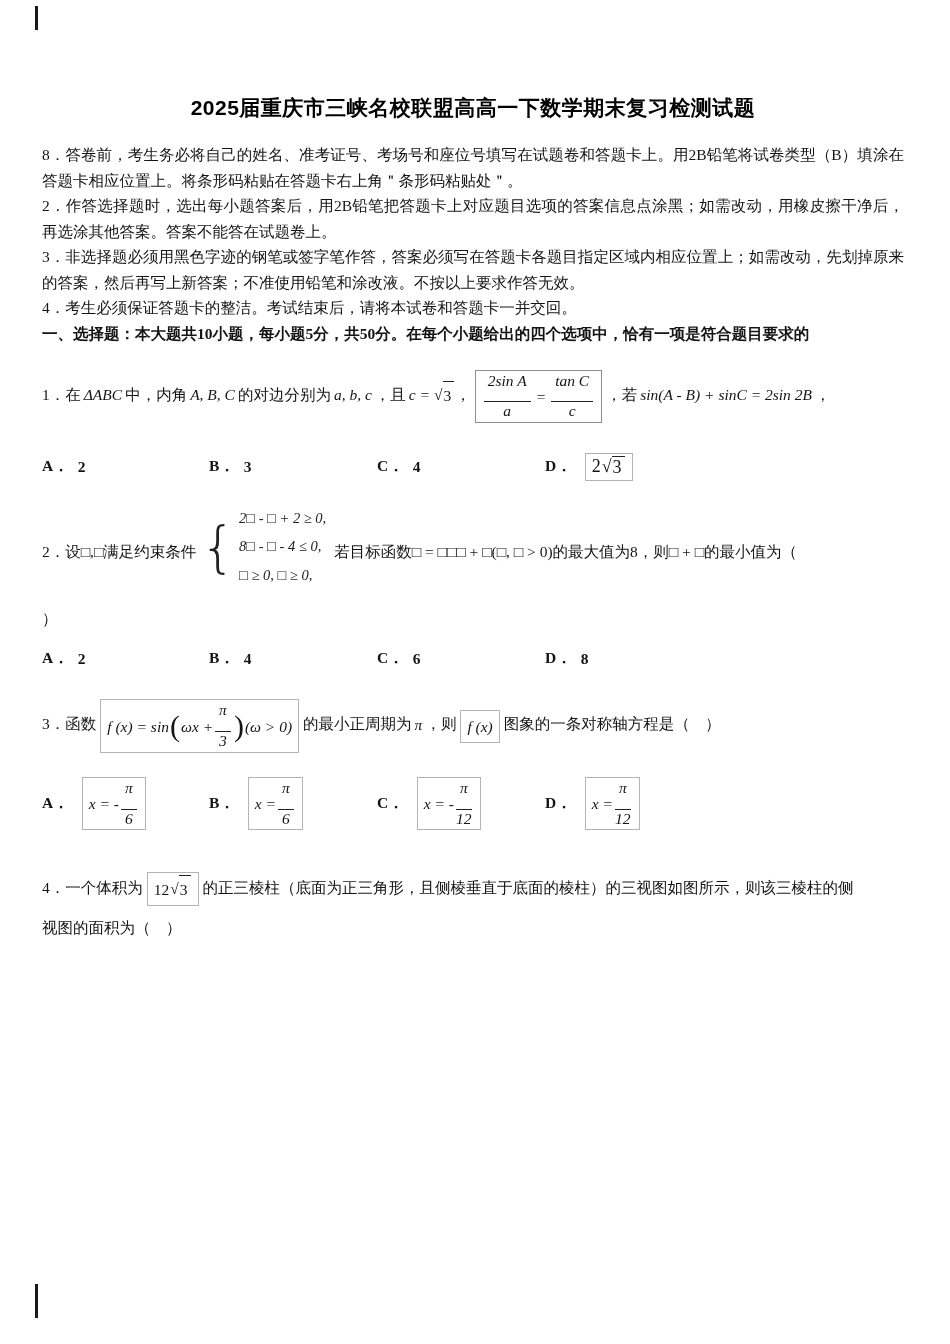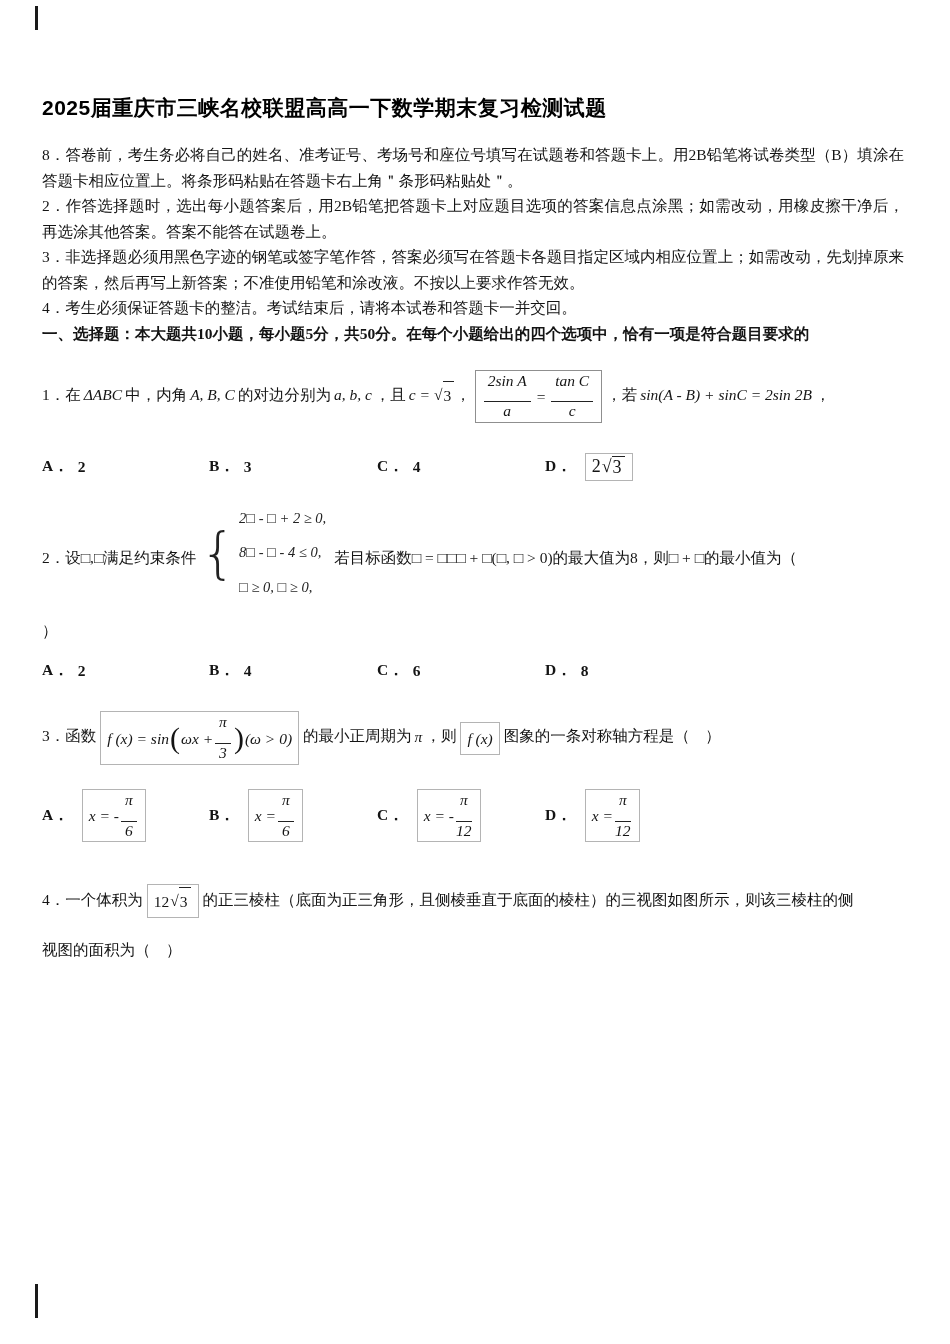--- a/index.html
+++ b/index.html
@@ -12,38 +12,38 @@
     color: #141414;
     overflow: hidden;
     font-family: "Liberation Serif", "DejaVu Serif", serif;
   }
   .content { padding: 94px 46px 0 42px; font-size: 15.5px; }
 
   .title {
     font-family: "Liberation Sans", "DejaVu Sans", sans-serif;
     color: #000;
     font-size: 21px; font-weight: 700;
-    text-align: left;
+    text-align: center;
     margin: 0 0 20px 0;
     letter-spacing: 0.5px;
   }
 
   .notice-heading { font-weight: 700; font-size: 15.5px; margin-bottom: 2px; }
   .notice-item { line-height: 25.5px; text-align: justify; }
 
   .section-heading { line-height: 25px; font-weight: bold; }
 
   .qline { line-height: 27px; }
   .q1 { margin-top: 24px; }
   .q1-line2 { margin-top: 16px; }
   .q2 { margin-top: 34px; }
   .q2-close { margin-top: 14px; }
   .q3 { margin-top: 30px; }
   .q4 { margin-top: 42px; }
-  .q4-line2 { margin-top: 18px; }
+  .q4-line2 { margin-top: 8px; }
 
   .opts { display: grid; grid-template-columns: 167px 168px 168px 1fr; align-items: center; }
   .q1-opts { margin-top: 30px; }
   .q2-opts { margin-top: 16px; }
   .q3-opts { margin-top: 24px; }
   .opt { display: flex; align-items: center; }
   .opt-label { font-weight: 700; margin-right: 9px; }
   .opt-val { font-weight: 700; font-family: "Liberation Serif", serif; }
 
   .math { font-family: "Liberation Serif", "DejaVu Serif", serif; font-style: italic; }
@@ -64,21 +64,21 @@
     padding: 2px 6px;
     margin: 0 4px;
     vertical-align: middle;
     background: #fff;
   }
   .frame-dark { border-color: #8f8f8f; }
   .opt-d-frame { font-size: 18px; }
 
   .system { display: inline-flex; align-items: center; vertical-align: middle; margin: 0 8px 0 4px; position: relative; top: -6px; }
   .sys-brace { font-family: "DejaVu Sans", sans-serif; font-size: 56px; font-weight: 300; line-height: 56px; margin-right: 3px; font-style: normal; color: #222; }
-  .sys-rows { display: inline-flex; flex-direction: column; gap: 15px; font-family: "Liberation Serif", serif; font-size: 14.5px; line-height: 19.5px; font-style: italic; color: #222; }
+  .sys-rows { display: inline-flex; flex-direction: column; gap: 9px; font-family: "Liberation Serif", serif; font-size: 14.5px; line-height: 19.5px; font-style: italic; color: #222; }
 
   .bigp { font-size: 30px; font-weight: 400; line-height: 1; font-style: normal; margin: 0 1px; }
 
   .mark { position: absolute; left: 35px; width: 3px; background: #1a1a1a; }
   .mark-top { top: 6px; height: 24px; }
   .mark-bottom { top: 1284px; height: 34px; }
 </style>
 </head>
 <body>
 

